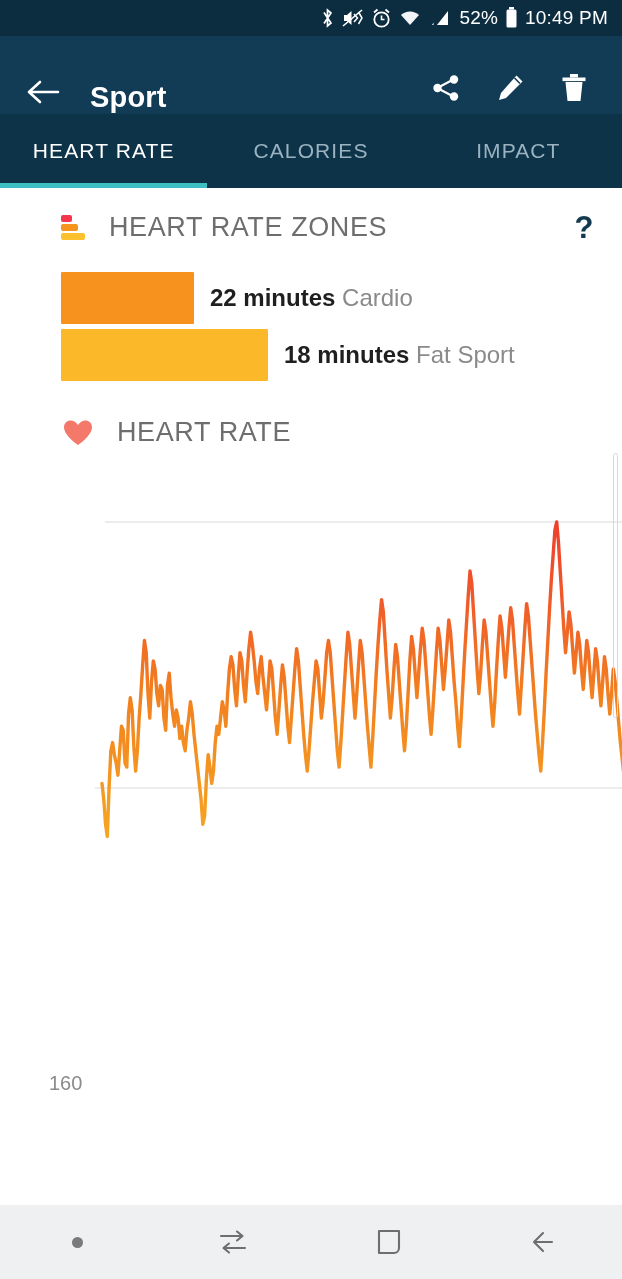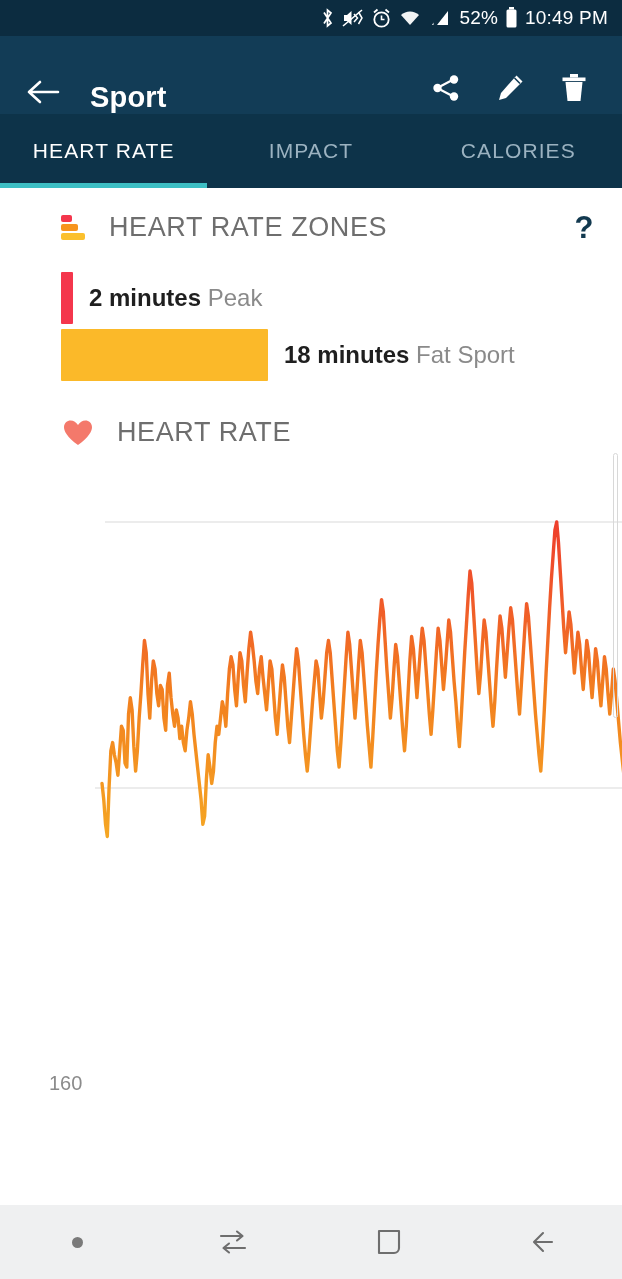--- a/index.html
+++ b/index.html
@@ -164,46 +164,46 @@
       <path d="M5.5 9 H22.5 L20.5 28 H7.5 Z" fill="#fff"></path>
     </svg>
   </div>
 </div>
 
 <div class="tabs">
   <div class="tab active">
     <span>HEART RATE</span>
   </div>
   <div class="tab">
+    <span>CALORIES</span>
+  </div>
+  <div class="tab">
     <span>IMPACT</span>
-  </div>
-  <div class="tab">
-    <span>CALORIES</span>
   </div>
   <div class="tab-underline"></div>
 </div>
 
 <div class="content">
 
   <div class="section-head">
     <span class="zones-icon">
       <i class="zi-red"></i>
         <i class="zi-orange"></i>
         <i class="zi-yellow"></i>
     </span>
     <span class="section-title">HEART RATE ZONES</span>
     <span class="help-icon">?</span>
   </div>
 
   <div class="zones">
     <div class="zone-row">
-      <span class="zone-bar" style="width:12px;background:#f4364c;"></span>
+      <span class="zone-bar" style="width:133px;background:#f7921e;"></span>
       <span class="zone-label">
-        <b>2 minutes</b>
-        <span>Peak</span>
+        <b>22 minutes</b>
+        <span>Cardio</span>
       </span>
     </div>
     <div class="zone-row">
       <span class="zone-bar" style="width:207px;background:#fbb929;"></span>
       <span class="zone-label">
         <b>18 minutes</b>
         <span>Fat Sport</span>
       </span>
     </div>
   </div>

